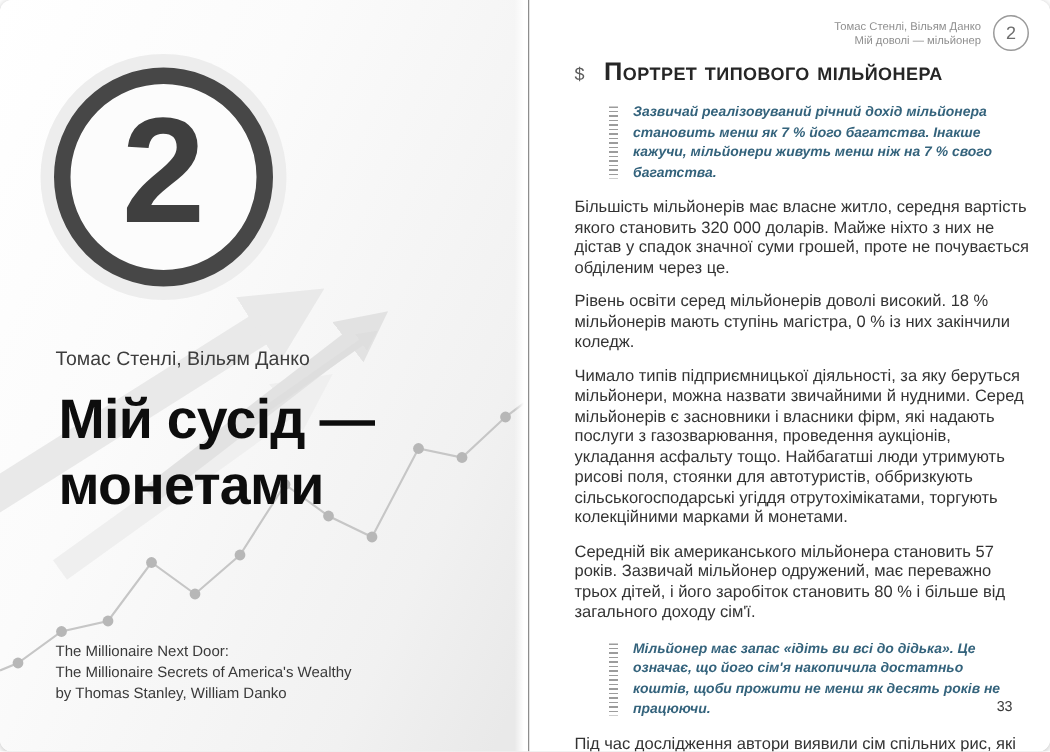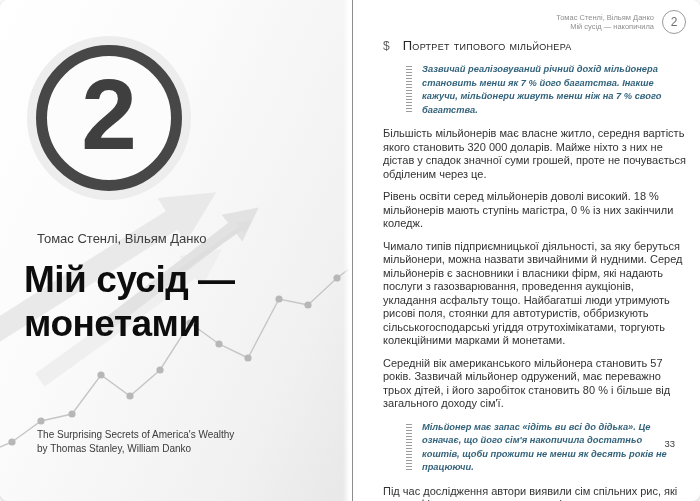--- a/index.html
+++ b/index.html
@@ -14,46 +14,46 @@
   .spine{position:absolute;left:352px;top:0;width:1px;height:501px;background:#8d8d8d;}
 
   .decor-svg{position:absolute;left:0;top:0;width:352px;height:501px;}
 
   .chapter-circle{position:absolute;left:36px;top:45px;width:124px;height:124px;border-radius:50%;
     background:#fcfcfc;border:11px solid #474747;box-shadow:0 0 0 9px #ededed;
     display:flex;align-items:center;justify-content:center;}
   .chapter-circle span{font-size:100px;line-height:1;font-weight:bold;color:#3f3f3f;transform:translateY(-4px);}
 
   .author-line{position:absolute;left:37px;top:231px;font-size:13px;color:#3d3d3d;}
-  .book-title{position:absolute;left:24px;top:258px;width:300px;font-size:37px;line-height:1.18;font-weight:bold;color:#0d0d0d;letter-spacing:-0.5px;}
+  .book-title{position:absolute;left:39px;top:258px;width:300px;font-size:37px;line-height:1.18;font-weight:bold;color:#0d0d0d;letter-spacing:-0.5px;}
   .book-ref{position:absolute;left:37px;top:428px;font-size:10px;line-height:14px;color:#3a3a3a;}
 
   
   .page-right{position:absolute;left:353px;top:0;width:347px;height:501px;background:#ffffff;}
   .rp-header{position:absolute;right:14px;top:10px;display:flex;align-items:center;gap:8px;}
   .rp-header .htext{text-align:right;font-size:7.5px;line-height:9.5px;color:#8f8f8f;}
   .badge{width:22px;height:22px;border-radius:50%;border:1.5px solid #9a9a9a;color:#6e6e6e;
     display:flex;align-items:center;justify-content:center;font-size:12px;}
 
   .rp-content{position:absolute;left:30px;top:38px;width:304px;color:#333;}
   .section-head{display:flex;align-items:baseline;gap:13px;margin:0 0 4px 0;}
   .dollar{font-size:12px;color:#5c5c5c;}
-  .section-title{font-size:13px;font-weight:normal;color:#262626;font-variant:small-caps;letter-spacing:.3px;}
+  .section-title{font-size:17px;font-weight:bold;color:#262626;font-variant:small-caps;letter-spacing:.3px;}
 
   .para{font-size:11px;line-height:13.5px;margin:9px 0;color:#333;}
   .quote{position:relative;margin:10px 12px 10px 23px;padding-left:16px;}
   .quote .coil{position:absolute;left:0;top:3px;width:6px;bottom:3px;
     background:repeating-linear-gradient(to bottom,#9c9c9c 0 1px,rgba(0,0,0,0) 1px 3px);}
   .quote .qtext{font-size:9.3px;line-height:13.5px;font-style:italic;font-weight:600;color:#34637c;}
 
   ul.traits{margin:8px 0 0 0;padding-left:26px;}
   ul.traits li{font-size:15px;line-height:13.5px;margin-bottom:3px;color:#333;font-style:italic;}
   ul.traits li::marker{font-size:8px;color:#333;}
 
-  .page-number{position:absolute;right:25px;top:438px;font-size:9.5px;color:#3a3a3a;}
+  .page-number{position:absolute;right:25px;top:466px;font-size:9.5px;color:#3a3a3a;}
 </style>
 </head>
 <body>
 
 <div class="spread">
 
   <div class="page-left">
 
     <svg class="decor-svg" viewBox="0 0 352 501">
       <defs>
@@ -99,35 +99,36 @@
     </div>
 
     <div class="author-line">Томас Стенлі, Вільям Данко</div>
 
     <div class="book-title">
       <div>Мій сусід —</div>
       <div>монетами</div>
     </div>
 
     <div class="book-ref">
-      <div>The Surprising Secrets of America's Wealthy</div>
+      <div>The Millionaire Next Door:</div>
+      <div>The Millionaire Secrets of America's Wealthy</div>
       <div>by Thomas Stanley, William Danko</div>
     </div>
 
     <div class="edge"></div>
   </div>
 
   <div class="spine"></div>
 
   <div class="page-right">
 
     <div class="rp-header">
       <div class="htext">
         <div>Томас Стенлі, Вільям Данко</div>
-        <div>Мій сусід — накопичила</div>
+        <div>Мій доволі — мільйонер</div>
       </div>
       <div class="badge">
         <span>2</span>
       </div>
     </div>
 
     <div class="rp-content">
 
       <div class="section-head">
         <span class="dollar">$</span>

